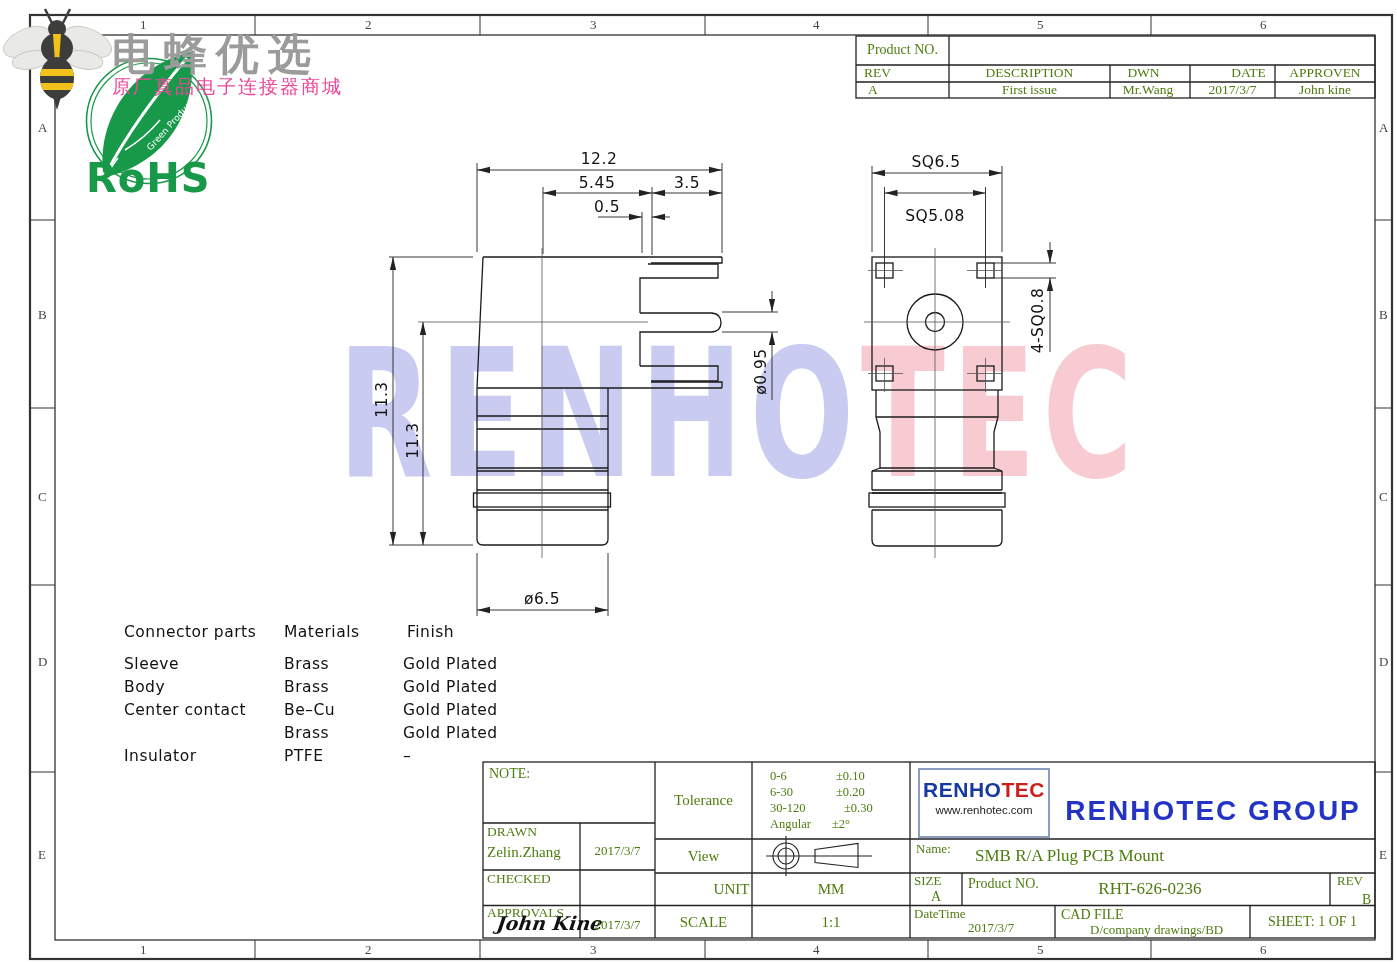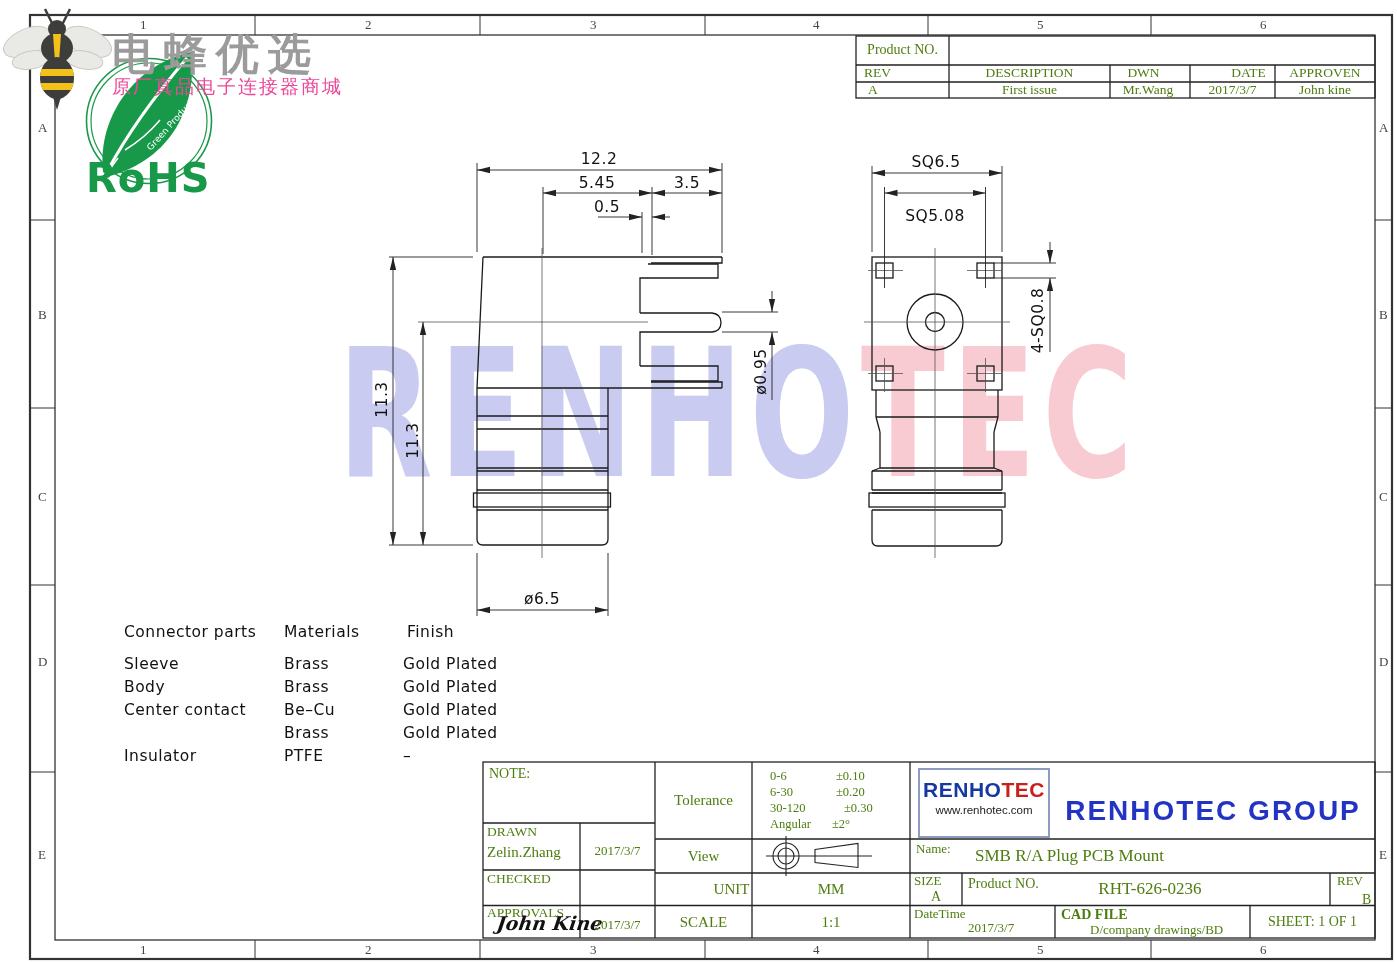--- a/index.html
+++ b/index.html
@@ -271,21 +271,21 @@
   <div class="t ser" style="left:916px;top:842px;font-size:13px;">Name:</div>
   <div class="t ser" style="left:975px;top:847px;font-size:17px;">SMB R/A Plug PCB Mount</div>
   <div class="t ser" style="left:914px;top:874px;font-size:13px;">SIZE</div>
   <div class="t ser ctr" style="left:910px;top:889px;width:52px;font-size:14px;">A</div>
   <div class="t ser" style="left:968px;top:876px;font-size:14px;">Product NO.</div>
   <div class="t ser ctr" style="left:1050px;top:880px;width:200px;font-size:17px;">RHT-626-0236</div>
   <div class="t ser" style="left:1337px;top:874px;font-size:13px;">REV</div>
   <div class="t ser" style="left:1362px;top:892px;font-size:14px;">B</div>
   <div class="t ser" style="left:914px;top:907px;font-size:13px;">DateTime</div>
   <div class="t ser" style="left:968px;top:921px;font-size:13px;">2017/3/7</div>
-  <div class="t ser" style="left:1061px;top:907px;font-size:14px;font-weight:bold;">CAD FILE</div>
+  <div class="t ser" style="left:1061px;top:907px;font-size:14px;">CAD FILE</div>
   <div class="t ser" style="left:1090px;top:923px;font-size:13px;">D/company drawings/BD</div>
   <div class="t ser ctr" style="left:1250px;top:914px;width:125px;font-size:14px;">SHEET:  1 OF 1</div>
 </div>
 
 <div id="brand-cn">电蜂优选</div>
 <div id="brand-slogan">原厂真品电子连接器商城</div>
 <div id="rohs-word">RoHS</div>
 <div id="greenprod">Green Product</div>
 
 <div id="logo-box">

